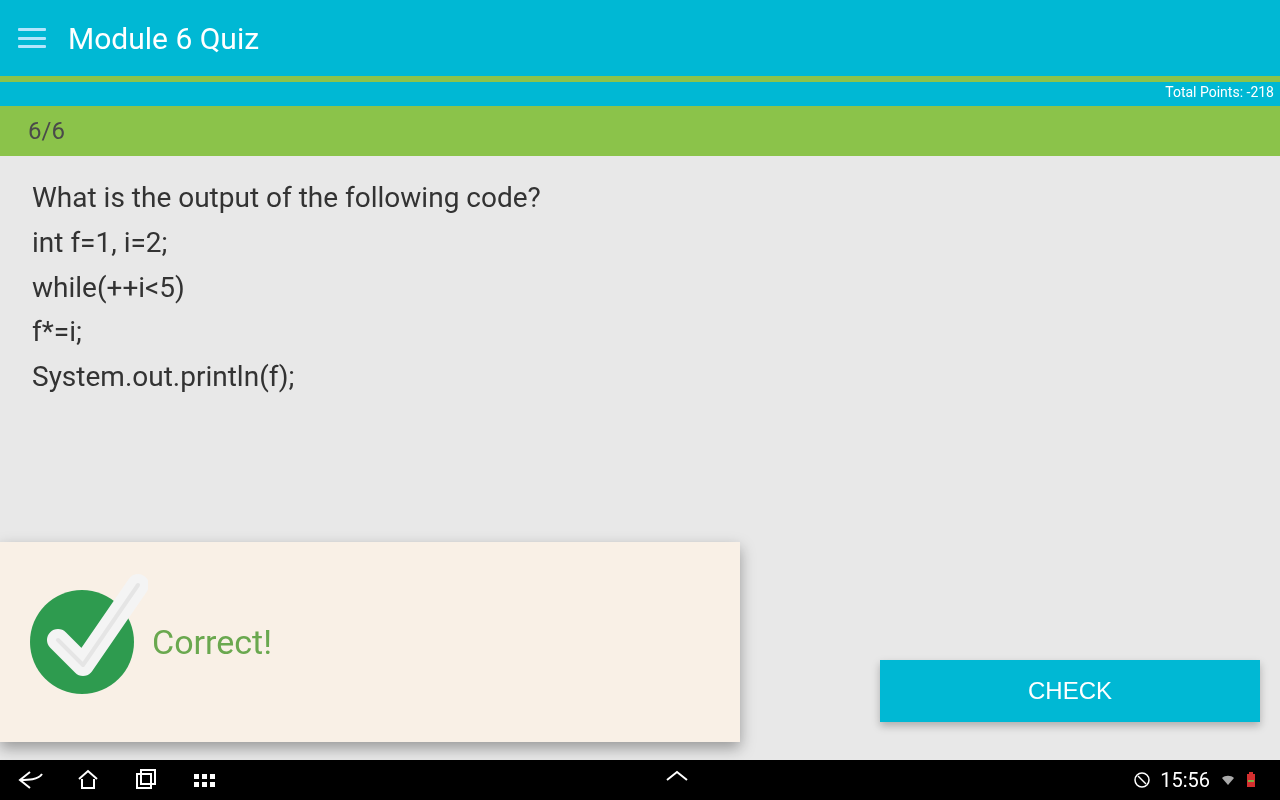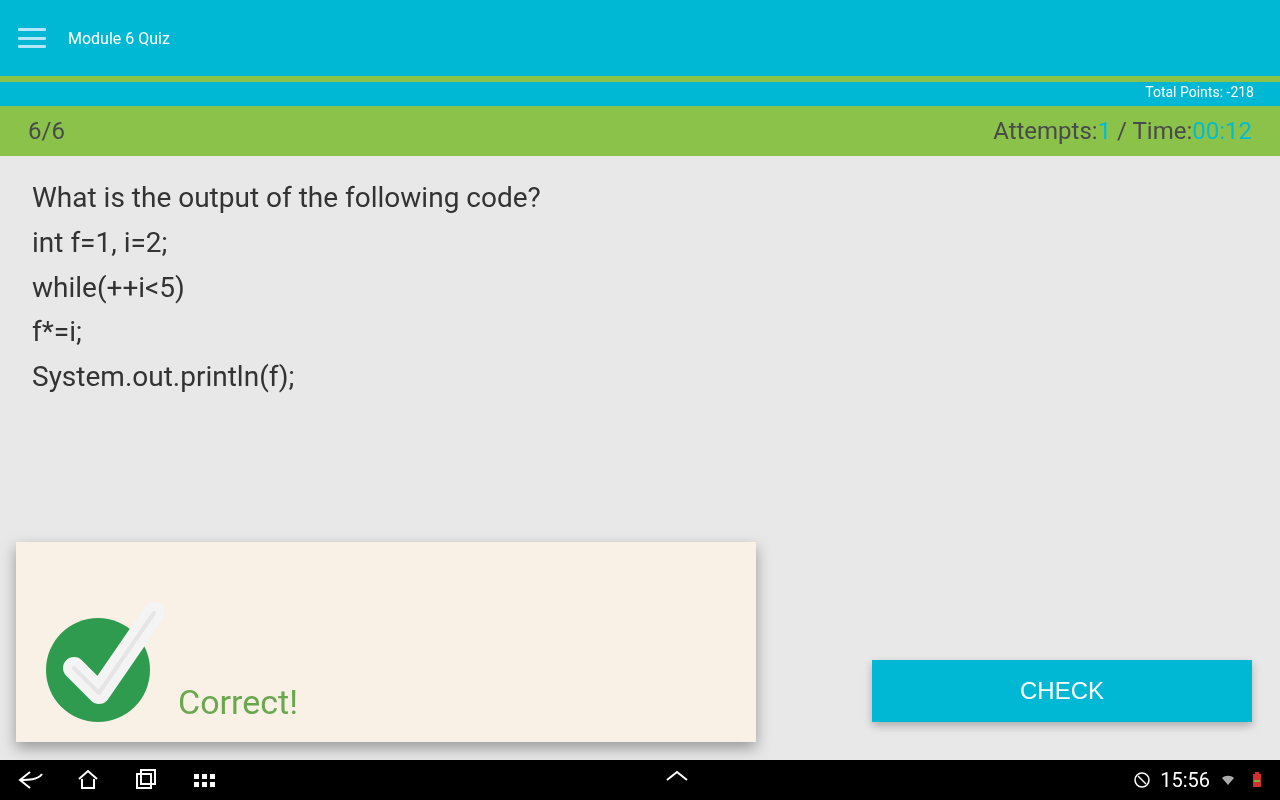--- a/index.html
+++ b/index.html
@@ -2,69 +2,66 @@
 <html><head>
 <meta charset="utf-8">
 <style>
   * { box-sizing: border-box; margin: 0; padding: 0; }
   html, body { width: 1280px; height: 800px; font-family: Roboto, "Helvetica Neue", Arial, sans-serif; overflow: hidden; }
   body { background: #e8e8e8; display: flex; flex-direction: column; }
 
   .top-bar { background: #00b8d4; height: 76px; display: flex; align-items: center; padding: 0 18px; position: relative; }
   .menu-icon { width: 28px; height: 20px; display: flex; flex-direction: column; justify-content: space-between; cursor: pointer; }
   .menu-icon span { display: block; height: 3px; background: #b3e5fc; border-radius: 1px; }
-  .top-title { color: #fff; font-size: 16px; font-weight: 400; margin-left: 22px; }
+  .top-title { color: #fff; font-size: 30px; font-weight: 400; margin-left: 22px; }
 
   .progress-bar { height: 6px; background: #8bc34a; width: 100%; }
-  .points-row { background: #00b8d4; text-align: right; color: #fff; font-size: 14px; padding: 2px 26px 6px; }
+  .points-row { background: #00b8d4; text-align: right; color: #fff; font-size: 14px; padding: 2px 6px 6px; }
 
   .status-bar { background: #8bc34a; height: 50px; display: flex; align-items: center; justify-content: space-between; padding: 0 28px; font-size: 24px; color: #4a4a4a; }
   .status-right { color: #4a4a4a; }
   .status-right .hl { color: #00bcd4; }
 
   .content { flex: 1; padding: 20px 32px; position: relative; }
   .question { font-size: 28px; color: #333; line-height: 1.6; white-space: pre-line; }
 
   .answer-big { position: absolute; top: 348px; left: 0; right: 0; text-align: center; font-size: 48px; font-weight: 700; color: #6aa84f; }
 
-  .toast { position: absolute; left: 16px; bottom: 18px; width: 740px; height: 200px; background: #f9f0e6; box-shadow: 0 6px 14px rgba(0,0,0,0.35); display: flex; align-items: flex-end; padding: 20px 30px; gap: 28px; }
+  .toast { position: absolute; left: 0; bottom: 18px; width: 740px; height: 200px; background: #f9f0e6; box-shadow: 0 6px 14px rgba(0,0,0,0.35); display: flex; align-items: center; padding: 20px 30px; gap: 18px; }
   .check-circle { width: 104px; height: 104px; border-radius: 50%; background: #2e9b4f; position: relative; flex-shrink: 0; }
   .check-mark { position: absolute; left: 8px; top: -20px; }
   .toast-text { font-size: 34px; color: #6aa84f; flex: 1; }
   .continue-btn { background: #00b8d4; color: #fff; font-size: 20px; font-weight: 500; letter-spacing: 0.5px; border: none; padding: 18px 30px; cursor: pointer; box-shadow: 0 4px 8px rgba(0,0,0,0.25); margin-right: 16px; }
 
-  .check-btn { position: absolute; right: 28px; bottom: 38px; background: #00b8d4; color: #fff; font-size: 24px; font-weight: 400; border: none; width: 380px; height: 62px; cursor: pointer; box-shadow: 0 4px 8px rgba(0,0,0,0.25); }
+  .check-btn { position: absolute; right: 20px; bottom: 38px; background: #00b8d4; color: #fff; font-size: 24px; font-weight: 400; border: none; width: 380px; height: 62px; cursor: pointer; box-shadow: 0 4px 8px rgba(0,0,0,0.25); }
 
   .navbar { background: #000; height: 40px; display: flex; align-items: center; padding: 0 18px; color: #fff; }
   .nav-left { display: flex; gap: 34px; align-items: center; }
   .nav-icon { width: 24px; height: 24px; display: inline-block; }
   .nav-center { flex: 1; text-align: center; }
-  .nav-right { display: flex; align-items: center; gap: 10px; text-align: right; }
+  .nav-right { display: flex; align-items: center; gap: 10px; }
   .clock { font-size: 20px; }
   .small-icon { width: 16px; height: 16px; }
 </style>
 </head>
 <body>
 
 <div class="top-bar">
   <div class="menu-icon">
     <span></span>
       <span></span>
       <span></span>
   </div>
   <div class="top-title">Module 6 Quiz</div>
 </div>
 <div class="progress-bar"></div>
 <div class="points-row">Total Points: -218</div>
 
 <div class="status-bar">
   <div>6/6</div>
-  <div class="status-right">
-    <span>Attempts:</span><span class="hl">1</span><span> / </span><span>Time:</span><span class="hl">00:12</span>
-  </div>
 </div>
 
 <div class="content">
   <div class="question">What is the output of the following code?
 int f=1, i=2;
 while(++i&lt;5)
    f*=i;
 System.out.println(f);</div>
 
 

